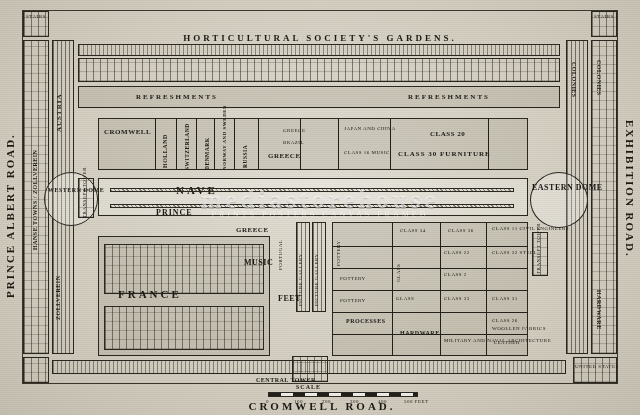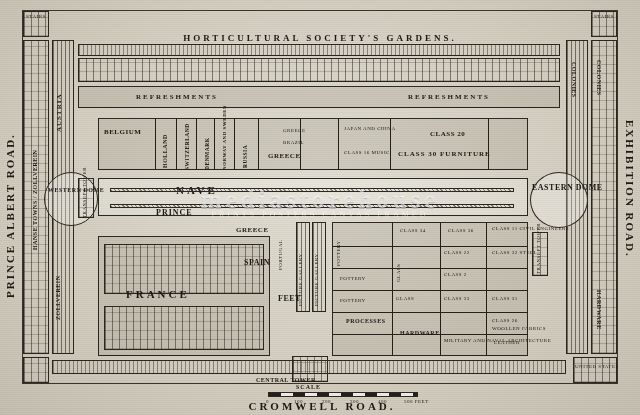--- a/index.html
+++ b/index.html
@@ -80,21 +80,21 @@
 
   <div class="bx fill" style="left:78px;top:86px;width:482px;height:22px;"></div>
   <div class="lbl t7 b sp2" style="left:136px;top:93px;">REFRESHMENTS</div>
   <div class="lbl t7 b sp2" style="left:408px;top:93px;">REFRESHMENTS</div>
 
   <div class="bx hatch2" style="left:78px;top:44px;width:482px;height:12px;"></div>
   <div class="bx grid" style="left:78px;top:58px;width:482px;height:24px;"></div>
 
   <div class="bx fill" style="left:98px;top:118px;width:430px;height:52px;"></div>
 
-  <div class="lbl t7 b" style="left:104px;top:128px;">BELGIUM</div>
+  <div class="lbl t7 b" style="left:104px;top:128px;">CROMWELL</div>
   <div class="lbl vert180 t6 b" style="left:162px;top:128px;height:40px;">HOLLAND</div>
   <div class="lbl vert180 t55 b" style="left:184px;top:124px;height:46px;">SWITZERLAND</div>
   <div class="lbl vert180 t55 b" style="left:204px;top:128px;height:42px;">DENMARK</div>
   <div class="lbl vert180 t5 b" style="left:222px;top:122px;height:48px;">NORWAY AND SWEDEN</div>
   <div class="lbl vert180 t55 b" style="left:242px;top:132px;height:36px;">RUSSIA</div>
   <div class="lbl t7 b" style="left:268px;top:152px;">GREECE</div>
   <div class="lbl t5" style="left:283px;top:128px;">GREECE</div>
   <div class="lbl t5" style="left:283px;top:140px;">BRAZIL</div>
   <div class="lbl t5" style="left:344px;top:126px;width:40px;line-height:6px;">JAPAN AND CHINA</div>
   <div class="lbl t5" style="left:344px;top:150px;width:44px;line-height:6px;">CLASS 16 MUSIC</div>
@@ -124,26 +124,26 @@
   <div class="bx" style="left:530px;top:172px;width:58px;height:56px;border-radius:50%;background:rgba(255,255,255,0.25);"></div>
   <div class="lbl t8 b" style="left:532px;top:182px;width:54px;text-align:center;line-height:11px;">EASTERN DOME</div>
 
   <div class="bx dense" style="left:296px;top:222px;width:14px;height:90px;"></div>
   <div class="lbl vert180 t5" style="left:298px;top:228px;height:78px;">PICTURE GALLERY</div>
   <div class="bx dense" style="left:312px;top:222px;width:14px;height:90px;"></div>
   <div class="lbl vert180 t5" style="left:314px;top:228px;height:78px;">PICTURE GALLERY</div>
 
   <div class="bx fill" style="left:98px;top:236px;width:172px;height:120px;"></div>
   <div class="bx grid" style="left:104px;top:244px;width:160px;height:50px;"></div>
-  <div class="lbl t11 b sp3" style="left:118px;top:288px;margin-left:8px;">FRANCE</div>
+  <div class="lbl t11 b sp3" style="left:118px;top:288px;">FRANCE</div>
   <div class="bx grid" style="left:104px;top:306px;width:160px;height:44px;"></div>
 
   <div class="lbl t8 b sp1" style="left:156px;top:208px;">PRINCE</div>
   <div class="lbl t7 b" style="left:236px;top:226px;">GREECE</div>
-  <div class="lbl t8 b" style="left:244px;top:258px;">SPAIN</div>
+  <div class="lbl t8 b" style="left:244px;top:258px;">MUSIC</div>
   <div class="lbl t8 b" style="left:278px;top:294px;">FEET</div>
   <div class="lbl vert180 t5" style="left:278px;top:226px;height:44px;">PORTUGAL</div>
 
   <div class="bx fill" style="left:332px;top:222px;width:196px;height:134px;"></div>
 
   <div class="rule" style="left:332px;top:246px;width:196px;height:1px;"></div>
   <div class="rule" style="left:332px;top:268px;width:196px;height:1px;"></div>
   <div class="rule" style="left:332px;top:290px;width:196px;height:1px;"></div>
   <div class="rule" style="left:332px;top:312px;width:196px;height:1px;"></div>
   <div class="rule" style="left:332px;top:334px;width:196px;height:1px;"></div>

